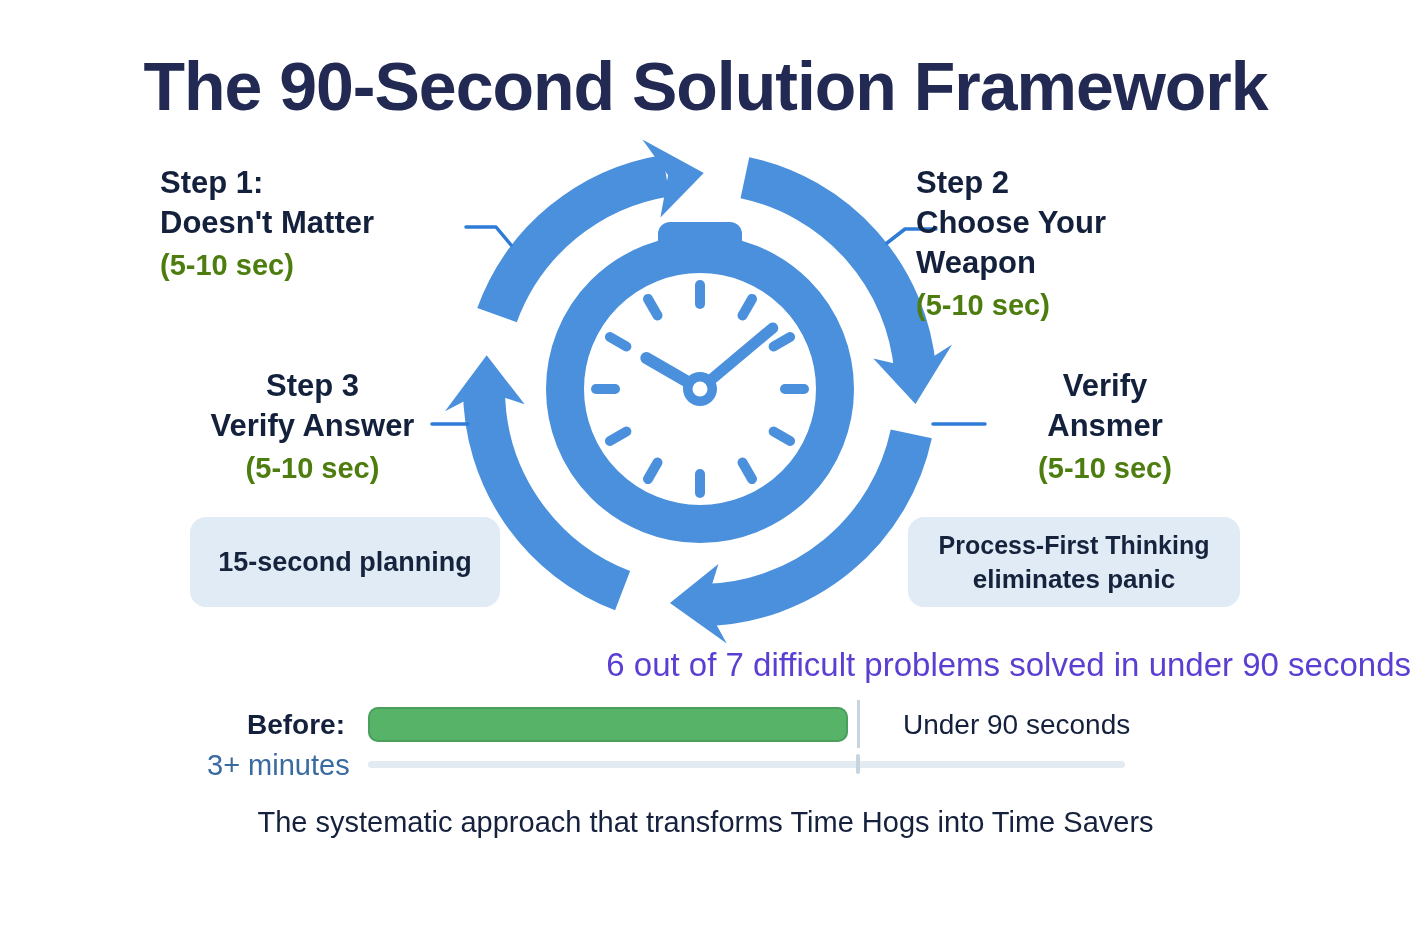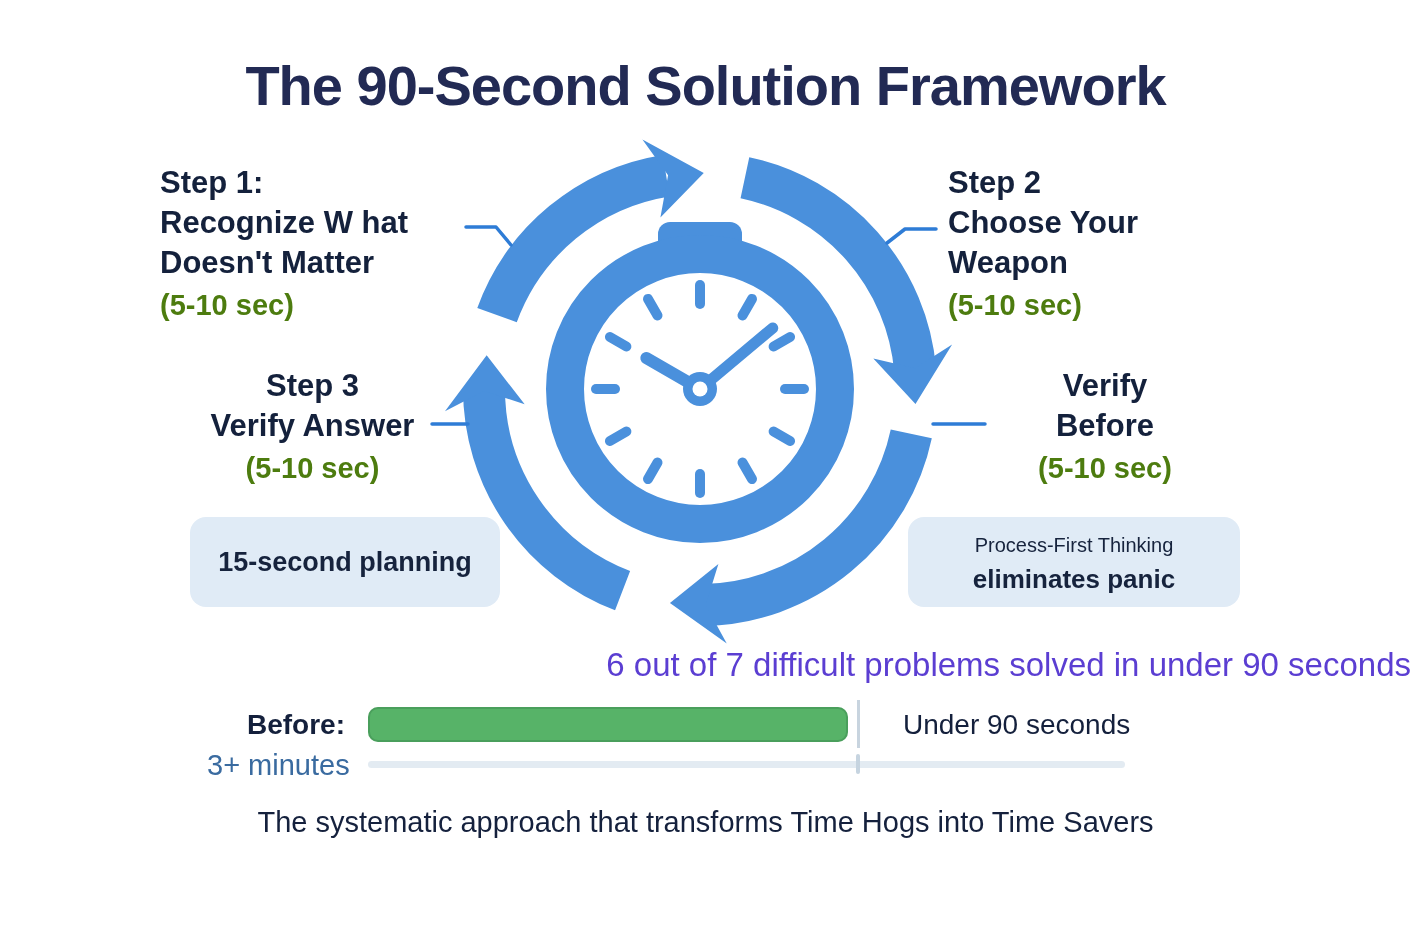--- a/index.html
+++ b/index.html
@@ -2,39 +2,39 @@
 <html><head>
 <meta charset="utf-8">
 <style>
   html,body { margin:0; padding:0; background:#ffffff; }
   .canvas {
     position:relative; width:1411px; height:940px; background:#ffffff;
     font-family:"Liberation Sans","DejaVu Sans",sans-serif; overflow:hidden;
   }
   .title {
     position:absolute; top:56px; left:0; width:100%; text-align:center;
-    font-size:56px; font-weight:700; color:#222a54; letter-spacing:-1px; line-height:60px;
+    font-size:68px; font-weight:700; color:#222a54; letter-spacing:-1px; line-height:60px;
   }
   .step { position:absolute; }
   .step .h { display:block; font-size:31px; font-weight:700; color:#14213c; line-height:40px; }
   .step .d { display:block; font-size:29px; font-weight:700; color:#4d7c0f; line-height:44px; }
   #step1 { left:160px; top:163px; width:330px; text-align:left; }
-  #step2 { left:948px; top:163px; width:290px; text-align:left; }
+  #step2 { left:916px; top:163px; width:290px; text-align:left; }
   #step3 { left:160px; top:366px; width:305px; text-align:center; }
   #step4 { left:990px; top:366px; width:230px; text-align:center; }
 
   .callout {
     position:absolute; top:517px; height:90px; background:#e0ebf6; border-radius:16px;
     display:flex; flex-direction:column; justify-content:center; text-align:center; color:#16233d;
   }
   #callout-left  { left:190px; width:310px; }
   #callout-right { left:908px; width:332px; }
   #callout-left .c1  { font-size:27px; font-weight:700; line-height:35px; white-space:nowrap; }
   #callout-left .c2  { font-size:23px; font-weight:400; line-height:30px; white-space:nowrap; }
-  #callout-right .c1 { font-size:20px; font-weight:400; line-height:35px; white-space:nowrap; }
+  #callout-right .c1 { font-size:25px; font-weight:700; line-height:35px; white-space:nowrap; }
   #callout-right .c2 { font-size:26px; font-weight:600; line-height:33px; white-space:nowrap; }
 
   .highlight {
     position:absolute; top:646px; left:0; width:100%; text-align:right;
     font-size:33px; font-weight:500; color:#5b3ed2;
   }
 
   .before-label {
     position:absolute; left:190px; top:708px; width:155px; text-align:right;
     font-size:28px; font-weight:600; color:#14203c; line-height:34px;
@@ -98,41 +98,40 @@
       <line x1="742.5" y1="315.38784067832273" x2="752" y2="298.9333580064184" stroke="#4a90dc" stroke-width="10" stroke-linecap="round"></line>
       <line x1="773.6121593216773" y1="346.49999999999994" x2="790.0666419935816" y2="336.99999999999994" stroke="#4a90dc" stroke-width="10" stroke-linecap="round"></line>
       <line x1="700" y1="389" x2="772.7742220963029" y2="327.9351770797787" stroke="#4a90dc" stroke-width="11" stroke-linecap="round"></line>
       <line x1="700" y1="389" x2="646.3064249653648" y2="358" stroke="#4a90dc" stroke-width="12" stroke-linecap="round"></line>
       <circle cx="700" cy="389" r="17" fill="#4a90dc"></circle>
       <circle cx="700" cy="389" r="7.5" fill="#ffffff"></circle>
     </svg>
 
   <div class="step" id="step1">
     <span class="h">Step 1:</span>
-    <span class="h">Recognize W hat</span>
     <span class="h">Doesn't Matter</span>
     <span class="d">(5-10 sec)</span>
   </div>
 
   <div class="step" id="step2">
     <span class="h">Step 2</span>
     <span class="h">Choose Your</span>
     <span class="h">Weapon</span>
     <span class="d">(5-10 sec)</span>
   </div>
 
   <div class="step" id="step3">
     <span class="h">Step 3</span>
     <span class="h">Verify Answer</span>
     <span class="d">(5-10 sec)</span>
   </div>
 
   <div class="step" id="step4">
     <span class="h">Verify</span>
-    <span class="h">Before</span>
+    <span class="h">Ansmer</span>
     <span class="d">(5-10 sec)</span>
   </div>
 
   <div class="callout" id="callout-left">
     <span class="c1">15-second planning</span>
   </div>
 
   <div class="callout" id="callout-right">
     <span class="c1">Process-First Thinking</span>
     <span class="c2">eliminates panic</span>

